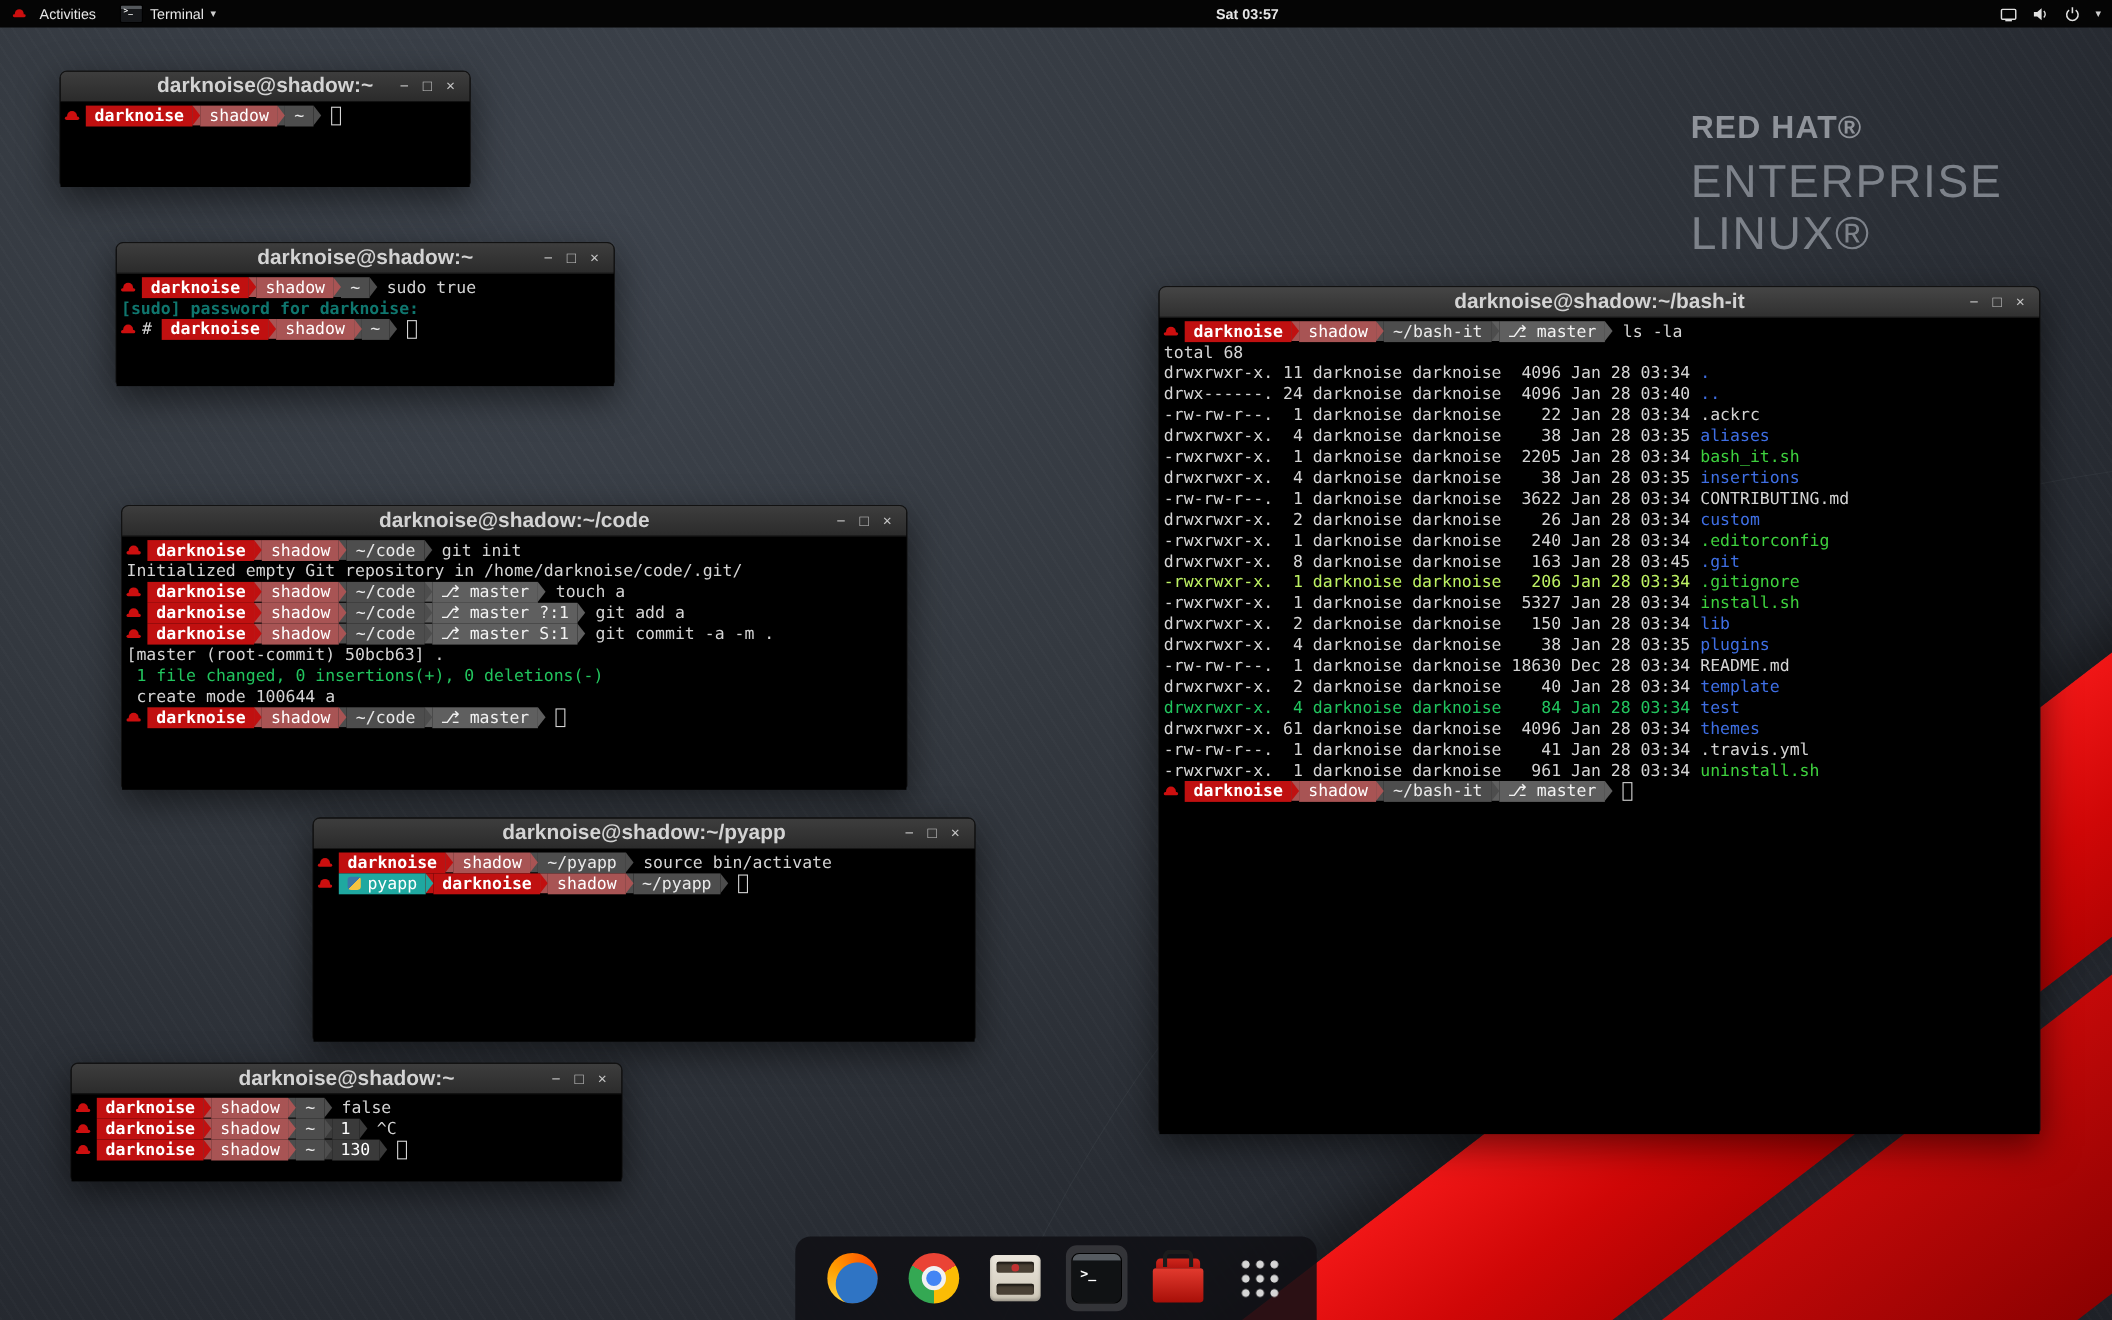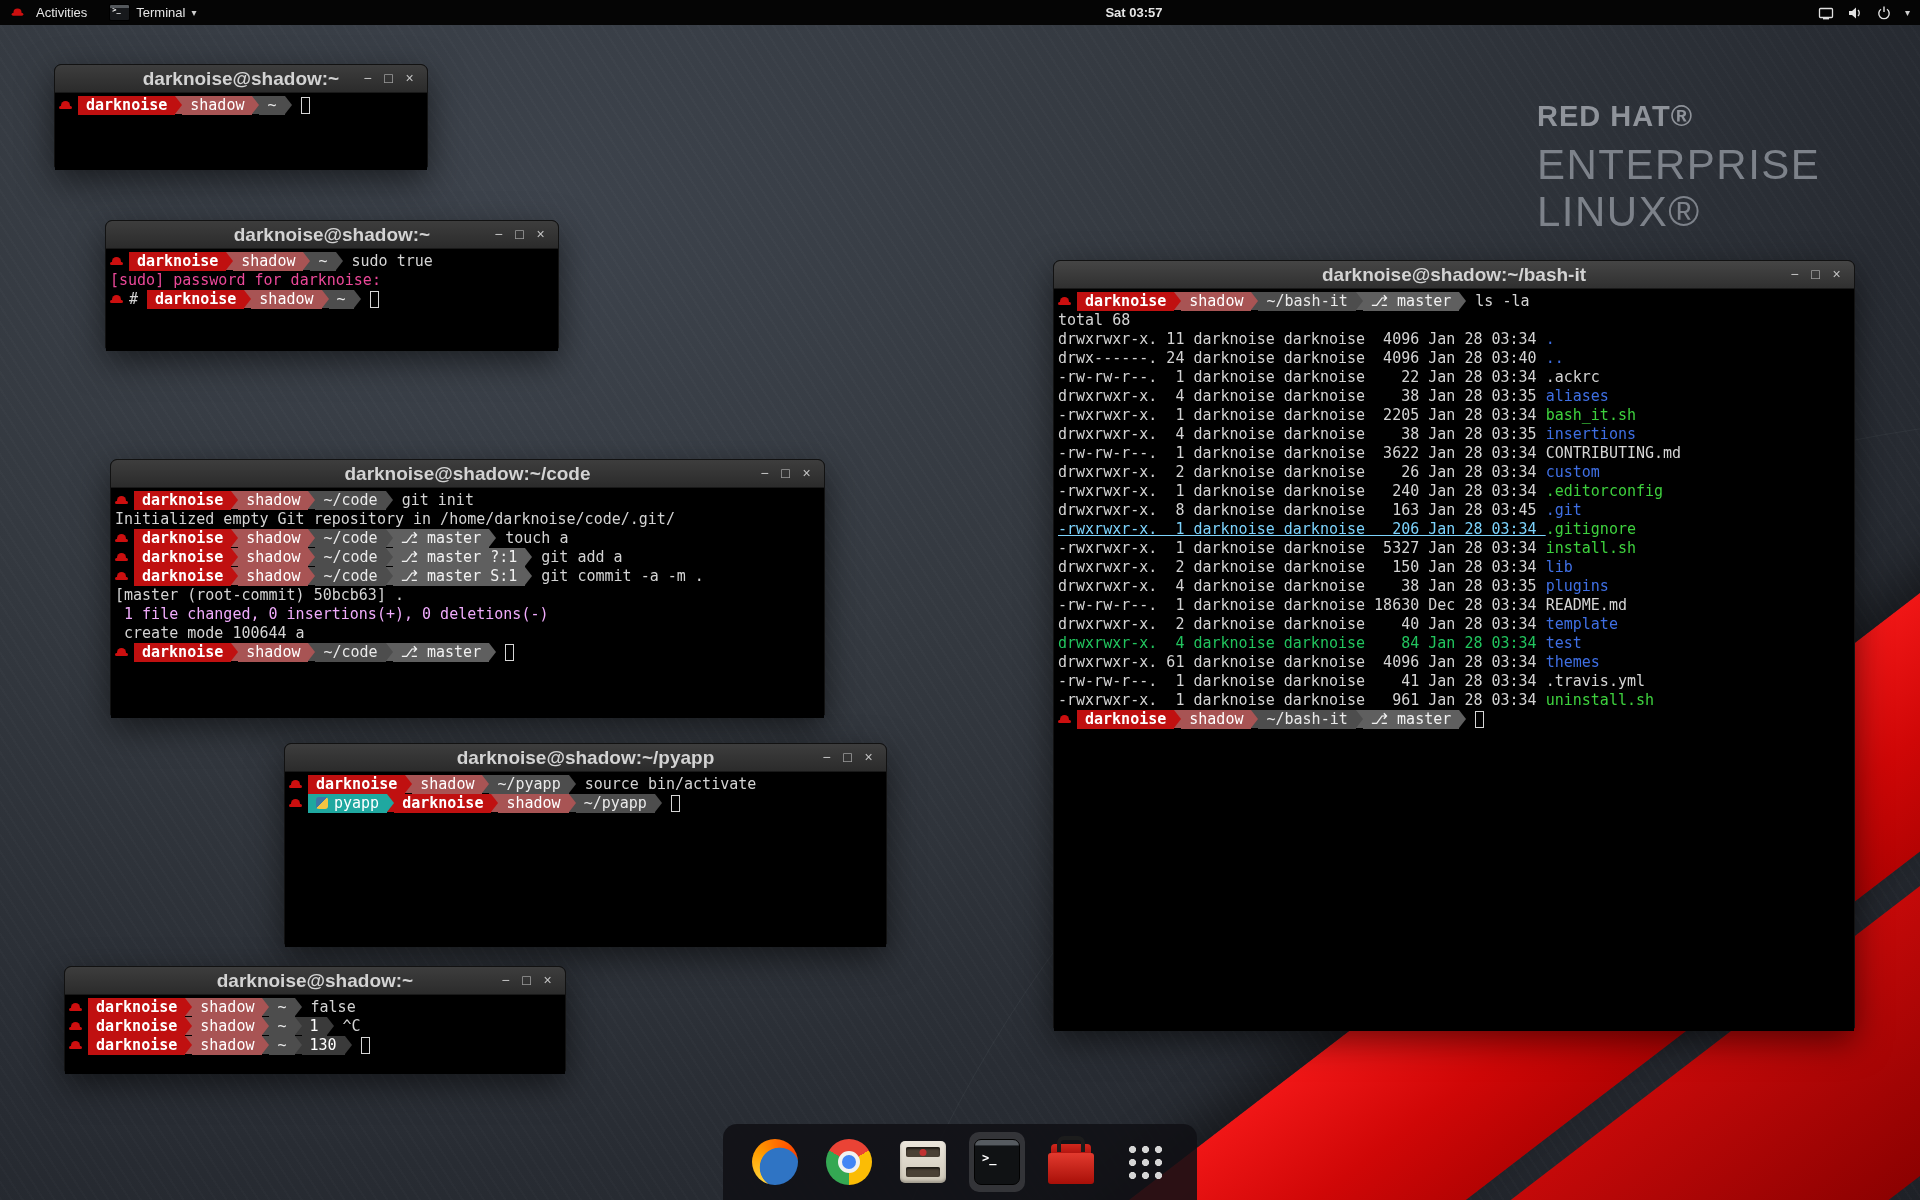--- a/index.html
+++ b/index.html
@@ -179,42 +179,42 @@
   <div class="titlebar">
     <span class="title">darknoise@shadow:~</span>
     <span class="winbtns">
       <span class="wbtn">−</span>
       <span class="wbtn">□</span>
       <span class="wbtn">×</span>
     </span>
   </div>
   <div class="term">
       <div class="tline"><span class="fedora"></span><span class="seg" style="background: rgb(192, 16, 16); color: rgb(255, 255, 255); font-weight: bold;">darknoise</span><span class="parrow" style="border-left-color: rgb(192, 16, 16); background-color: rgb(168, 84, 84);"></span><span class="seg" style="background: rgb(168, 84, 84); color: rgb(255, 255, 255);">shadow</span><span class="parrow" style="border-left-color: rgb(168, 84, 84); background-color: rgb(77, 77, 77);"></span><span class="seg" style="background: rgb(77, 77, 77); color: rgb(234, 234, 234);">~</span><span class="parrow" style="border-left-color: rgb(77, 77, 77);"></span><span class="plain" style="color: rgb(212, 212, 212);"> sudo true</span></div>
-      <div class="tline"><span class="plain" style="color: #ec4899;">[sudo] password for darknoise: </span></div>
+      <div class="tline"><span class="plain" style="color: #0f766e; font-weight: bold;">[sudo] password for darknoise: </span></div>
       <div class="tline"><span class="fedora"></span><span class="plain" style="color: rgb(212, 212, 212);"># </span><span class="seg" style="background: rgb(192, 16, 16); color: rgb(255, 255, 255); font-weight: bold;">darknoise</span><span class="parrow" style="border-left-color: rgb(192, 16, 16); background-color: rgb(168, 84, 84);"></span><span class="seg" style="background: rgb(168, 84, 84); color: rgb(255, 255, 255);">shadow</span><span class="parrow" style="border-left-color: rgb(168, 84, 84); background-color: rgb(77, 77, 77);"></span><span class="seg" style="background: rgb(77, 77, 77); color: rgb(234, 234, 234);">~</span><span class="parrow" style="border-left-color: rgb(77, 77, 77);"></span><span class="cursor"></span></div>
     </div>
 </div>
 
 <div class="window" id="win-2">
   <div class="titlebar">
     <span class="title">darknoise@shadow:~/code</span>
     <span class="winbtns">
       <span class="wbtn">−</span>
       <span class="wbtn">□</span>
       <span class="wbtn">×</span>
     </span>
   </div>
   <div class="term">
       <div class="tline"><span class="fedora"></span><span class="seg" style="background: rgb(192, 16, 16); color: rgb(255, 255, 255); font-weight: bold;">darknoise</span><span class="parrow" style="border-left-color: rgb(192, 16, 16); background-color: rgb(168, 84, 84);"></span><span class="seg" style="background: rgb(168, 84, 84); color: rgb(255, 255, 255);">shadow</span><span class="parrow" style="border-left-color: rgb(168, 84, 84); background-color: rgb(77, 77, 77);"></span><span class="seg" style="background: rgb(77, 77, 77); color: rgb(234, 234, 234);">~/code</span><span class="parrow" style="border-left-color: rgb(77, 77, 77);"></span><span class="plain" style="color: rgb(212, 212, 212);"> git init</span></div>
       <div class="tline"><span class="plain" style="color: rgb(212, 212, 212);">Initialized empty Git repository in /home/darknoise/code/.git/</span></div>
       <div class="tline"><span class="fedora"></span><span class="seg" style="background: rgb(192, 16, 16); color: rgb(255, 255, 255); font-weight: bold;">darknoise</span><span class="parrow" style="border-left-color: rgb(192, 16, 16); background-color: rgb(168, 84, 84);"></span><span class="seg" style="background: rgb(168, 84, 84); color: rgb(255, 255, 255);">shadow</span><span class="parrow" style="border-left-color: rgb(168, 84, 84); background-color: rgb(77, 77, 77);"></span><span class="seg" style="background: rgb(77, 77, 77); color: rgb(234, 234, 234);">~/code</span><span class="parrow" style="border-left-color: rgb(77, 77, 77); background-color: rgb(95, 95, 95);"></span><span class="seg" style="background: rgb(95, 95, 95); color: rgb(242, 242, 242);">⎇ master</span><span class="parrow" style="border-left-color: rgb(95, 95, 95);"></span><span class="plain" style="color: rgb(212, 212, 212);"> touch a</span></div>
       <div class="tline"><span class="fedora"></span><span class="seg" style="background: rgb(192, 16, 16); color: rgb(255, 255, 255); font-weight: bold;">darknoise</span><span class="parrow" style="border-left-color: rgb(192, 16, 16); background-color: rgb(168, 84, 84);"></span><span class="seg" style="background: rgb(168, 84, 84); color: rgb(255, 255, 255);">shadow</span><span class="parrow" style="border-left-color: rgb(168, 84, 84); background-color: rgb(77, 77, 77);"></span><span class="seg" style="background: rgb(77, 77, 77); color: rgb(234, 234, 234);">~/code</span><span class="parrow" style="border-left-color: rgb(77, 77, 77); background-color: rgb(95, 95, 95);"></span><span class="seg" style="background: rgb(95, 95, 95); color: rgb(242, 242, 242);">⎇ master ?:1</span><span class="parrow" style="border-left-color: rgb(95, 95, 95);"></span><span class="plain" style="color: rgb(212, 212, 212);"> git add a</span></div>
       <div class="tline"><span class="fedora"></span><span class="seg" style="background: rgb(192, 16, 16); color: rgb(255, 255, 255); font-weight: bold;">darknoise</span><span class="parrow" style="border-left-color: rgb(192, 16, 16); background-color: rgb(168, 84, 84);"></span><span class="seg" style="background: rgb(168, 84, 84); color: rgb(255, 255, 255);">shadow</span><span class="parrow" style="border-left-color: rgb(168, 84, 84); background-color: rgb(77, 77, 77);"></span><span class="seg" style="background: rgb(77, 77, 77); color: rgb(234, 234, 234);">~/code</span><span class="parrow" style="border-left-color: rgb(77, 77, 77); background-color: rgb(95, 95, 95);"></span><span class="seg" style="background: rgb(95, 95, 95); color: rgb(242, 242, 242);">⎇ master S:1</span><span class="parrow" style="border-left-color: rgb(95, 95, 95);"></span><span class="plain" style="color: rgb(212, 212, 212);"> git commit -a -m .</span></div>
       <div class="tline"><span class="plain" style="color: rgb(212, 212, 212);">[master (root-commit) 50bcb63] .</span></div>
-      <div class="tline"><span class="plain" style="color: #f0abfc;"> 1 file changed, 0 insertions(+), 0 deletions(-)</span></div>
+      <div class="tline"><span class="plain" style="color: #22c55e;"> 1 file changed, 0 insertions(+), 0 deletions(-)</span></div>
       <div class="tline"><span class="plain" style="color: rgb(212, 212, 212);"> create mode 100644 a</span></div>
       <div class="tline"><span class="fedora"></span><span class="seg" style="background: rgb(192, 16, 16); color: rgb(255, 255, 255); font-weight: bold;">darknoise</span><span class="parrow" style="border-left-color: rgb(192, 16, 16); background-color: rgb(168, 84, 84);"></span><span class="seg" style="background: rgb(168, 84, 84); color: rgb(255, 255, 255);">shadow</span><span class="parrow" style="border-left-color: rgb(168, 84, 84); background-color: rgb(77, 77, 77);"></span><span class="seg" style="background: rgb(77, 77, 77); color: rgb(234, 234, 234);">~/code</span><span class="parrow" style="border-left-color: rgb(77, 77, 77); background-color: rgb(95, 95, 95);"></span><span class="seg" style="background: rgb(95, 95, 95); color: rgb(242, 242, 242);">⎇ master</span><span class="parrow" style="border-left-color: rgb(95, 95, 95);"></span><span class="cursor"></span></div>
     </div>
 </div>
 
 <div class="window" id="win-3">
   <div class="titlebar">
     <span class="title">darknoise@shadow:~/pyapp</span>
     <span class="winbtns">
       <span class="wbtn">−</span>
@@ -259,21 +259,21 @@
       <div class="tline"><span class="plain" style="color: rgb(212, 212, 212);">drwxrwxr-x. 11 darknoise darknoise  4096 Jan 28 03:34 </span><span class="plain" style="color: rgb(63, 111, 228);">.</span></div>
       <div class="tline"><span class="plain" style="color: rgb(212, 212, 212);">drwx------. 24 darknoise darknoise  4096 Jan 28 03:40 </span><span class="plain" style="color: rgb(63, 111, 228);">..</span></div>
       <div class="tline"><span class="plain" style="color: rgb(212, 212, 212);">-rw-rw-r--.  1 darknoise darknoise    22 Jan 28 03:34 .ackrc</span></div>
       <div class="tline"><span class="plain" style="color: rgb(212, 212, 212);">drwxrwxr-x.  4 darknoise darknoise    38 Jan 28 03:35 </span><span class="plain" style="color: rgb(63, 111, 228);">aliases</span></div>
       <div class="tline"><span class="plain" style="color: rgb(212, 212, 212);">-rwxrwxr-x.  1 darknoise darknoise  2205 Jan 28 03:34 </span><span class="plain" style="color: rgb(62, 209, 62);">bash_it.sh</span></div>
       <div class="tline"><span class="plain" style="color: rgb(212, 212, 212);">drwxrwxr-x.  4 darknoise darknoise    38 Jan 28 03:35 </span><span class="plain" style="color: rgb(63, 111, 228);">insertions</span></div>
       <div class="tline"><span class="plain" style="color: rgb(212, 212, 212);">-rw-rw-r--.  1 darknoise darknoise  3622 Jan 28 03:34 CONTRIBUTING.md</span></div>
       <div class="tline"><span class="plain" style="color: rgb(212, 212, 212);">drwxrwxr-x.  2 darknoise darknoise    26 Jan 28 03:34 </span><span class="plain" style="color: rgb(63, 111, 228);">custom</span></div>
       <div class="tline"><span class="plain" style="color: rgb(212, 212, 212);">-rwxrwxr-x.  1 darknoise darknoise   240 Jan 28 03:34 </span><span class="plain" style="color: rgb(62, 209, 62);">.editorconfig</span></div>
       <div class="tline"><span class="plain" style="color: rgb(212, 212, 212);">drwxrwxr-x.  8 darknoise darknoise   163 Jan 28 03:45 </span><span class="plain" style="color: rgb(63, 111, 228);">.git</span></div>
-      <div class="tline"><span class="plain" style="color: #7dd3fc; text-decoration: underline;">-rwxrwxr-x.  1 darknoise darknoise   206 Jan 28 03:34 </span><span class="plain" style="color: rgb(62, 209, 62);">.gitignore</span></div>
+      <div class="tline"><span class="plain" style="color: #bef264;">-rwxrwxr-x.  1 darknoise darknoise   206 Jan 28 03:34 </span><span class="plain" style="color: rgb(62, 209, 62);">.gitignore</span></div>
       <div class="tline"><span class="plain" style="color: rgb(212, 212, 212);">-rwxrwxr-x.  1 darknoise darknoise  5327 Jan 28 03:34 </span><span class="plain" style="color: rgb(62, 209, 62);">install.sh</span></div>
       <div class="tline"><span class="plain" style="color: rgb(212, 212, 212);">drwxrwxr-x.  2 darknoise darknoise   150 Jan 28 03:34 </span><span class="plain" style="color: rgb(63, 111, 228);">lib</span></div>
       <div class="tline"><span class="plain" style="color: rgb(212, 212, 212);">drwxrwxr-x.  4 darknoise darknoise    38 Jan 28 03:35 </span><span class="plain" style="color: rgb(63, 111, 228);">plugins</span></div>
       <div class="tline"><span class="plain" style="color: rgb(212, 212, 212);">-rw-rw-r--.  1 darknoise darknoise 18630 Dec 28 03:34 README.md</span></div>
       <div class="tline"><span class="plain" style="color: rgb(212, 212, 212);">drwxrwxr-x.  2 darknoise darknoise    40 Jan 28 03:34 </span><span class="plain" style="color: rgb(63, 111, 228);">template</span></div>
       <div class="tline"><span class="plain" style="color: #22c55e; text-align: center;">drwxrwxr-x.  4 darknoise darknoise    84 Jan 28 03:34 </span><span class="plain" style="color: rgb(63, 111, 228);">test</span></div>
       <div class="tline"><span class="plain" style="color: rgb(212, 212, 212);">drwxrwxr-x. 61 darknoise darknoise  4096 Jan 28 03:34 </span><span class="plain" style="color: rgb(63, 111, 228);">themes</span></div>
       <div class="tline"><span class="plain" style="color: rgb(212, 212, 212); text-align: center;">-rw-rw-r--.  1 darknoise darknoise    41 Jan 28 03:34 .travis.yml</span></div>
       <div class="tline"><span class="plain" style="color: rgb(212, 212, 212);">-rwxrwxr-x.  1 darknoise darknoise   961 Jan 28 03:34 </span><span class="plain" style="color: rgb(62, 209, 62);">uninstall.sh</span></div>
       <div class="tline"><span class="fedora"></span><span class="seg" style="background: rgb(192, 16, 16); color: rgb(255, 255, 255); font-weight: bold;">darknoise</span><span class="parrow" style="border-left-color: rgb(192, 16, 16); background-color: rgb(168, 84, 84);"></span><span class="seg" style="background: rgb(168, 84, 84); color: rgb(255, 255, 255);">shadow</span><span class="parrow" style="border-left-color: rgb(168, 84, 84); background-color: rgb(77, 77, 77);"></span><span class="seg" style="background: rgb(77, 77, 77); color: rgb(234, 234, 234);">~/bash-it</span><span class="parrow" style="border-left-color: rgb(77, 77, 77); background-color: rgb(95, 95, 95);"></span><span class="seg" style="background: rgb(95, 95, 95); color: rgb(242, 242, 242);">⎇ master</span><span class="parrow" style="border-left-color: rgb(95, 95, 95);"></span><span class="cursor"></span></div>

